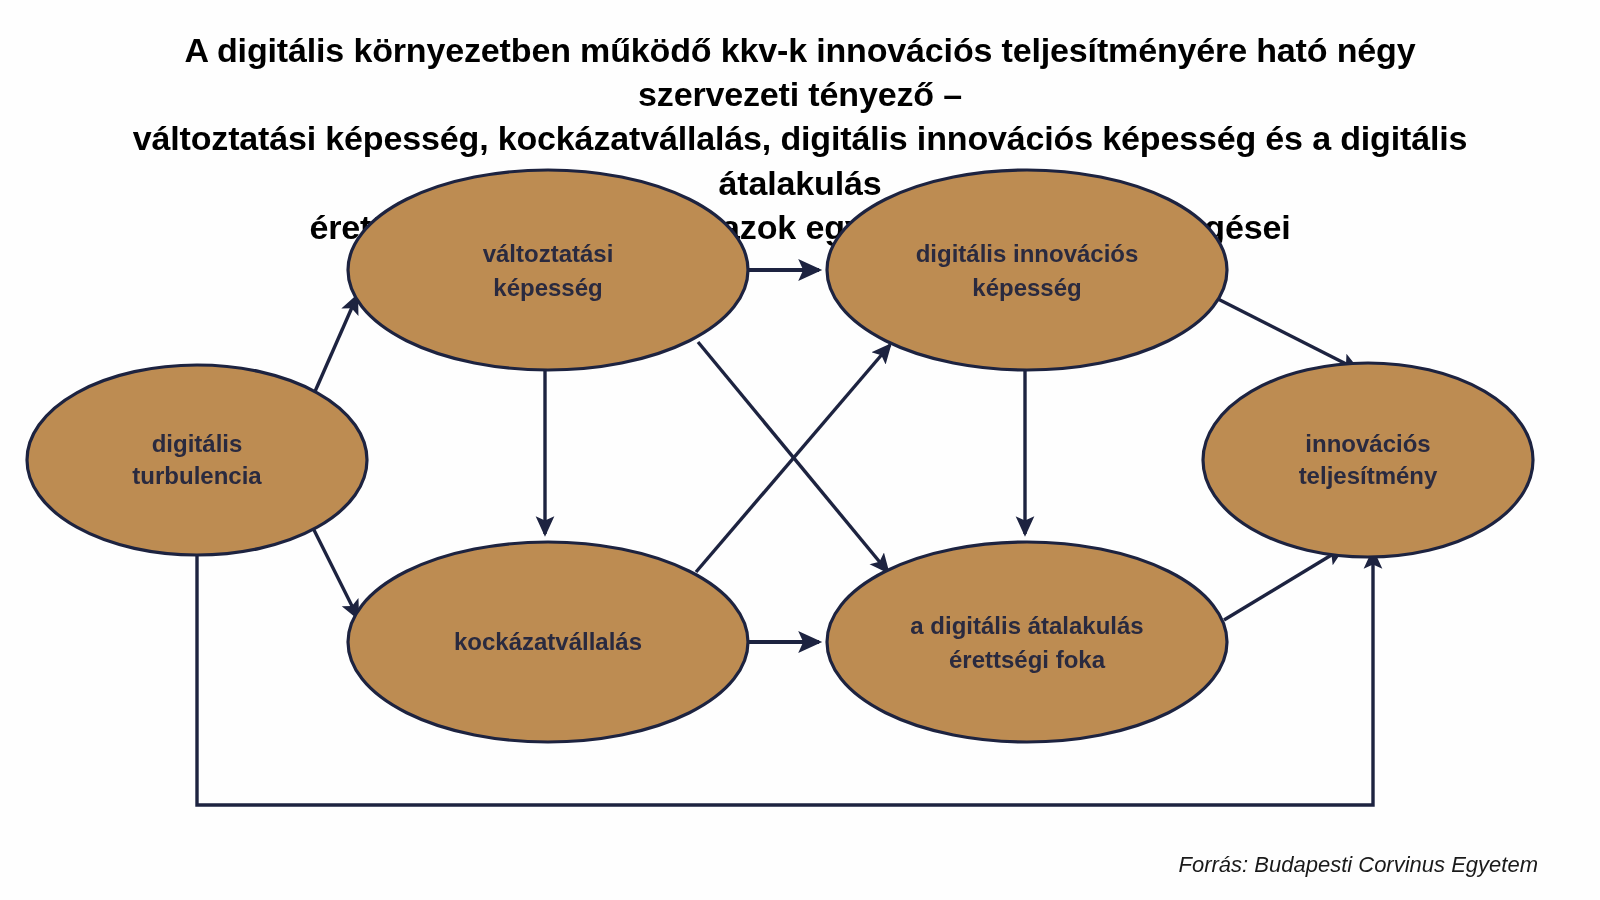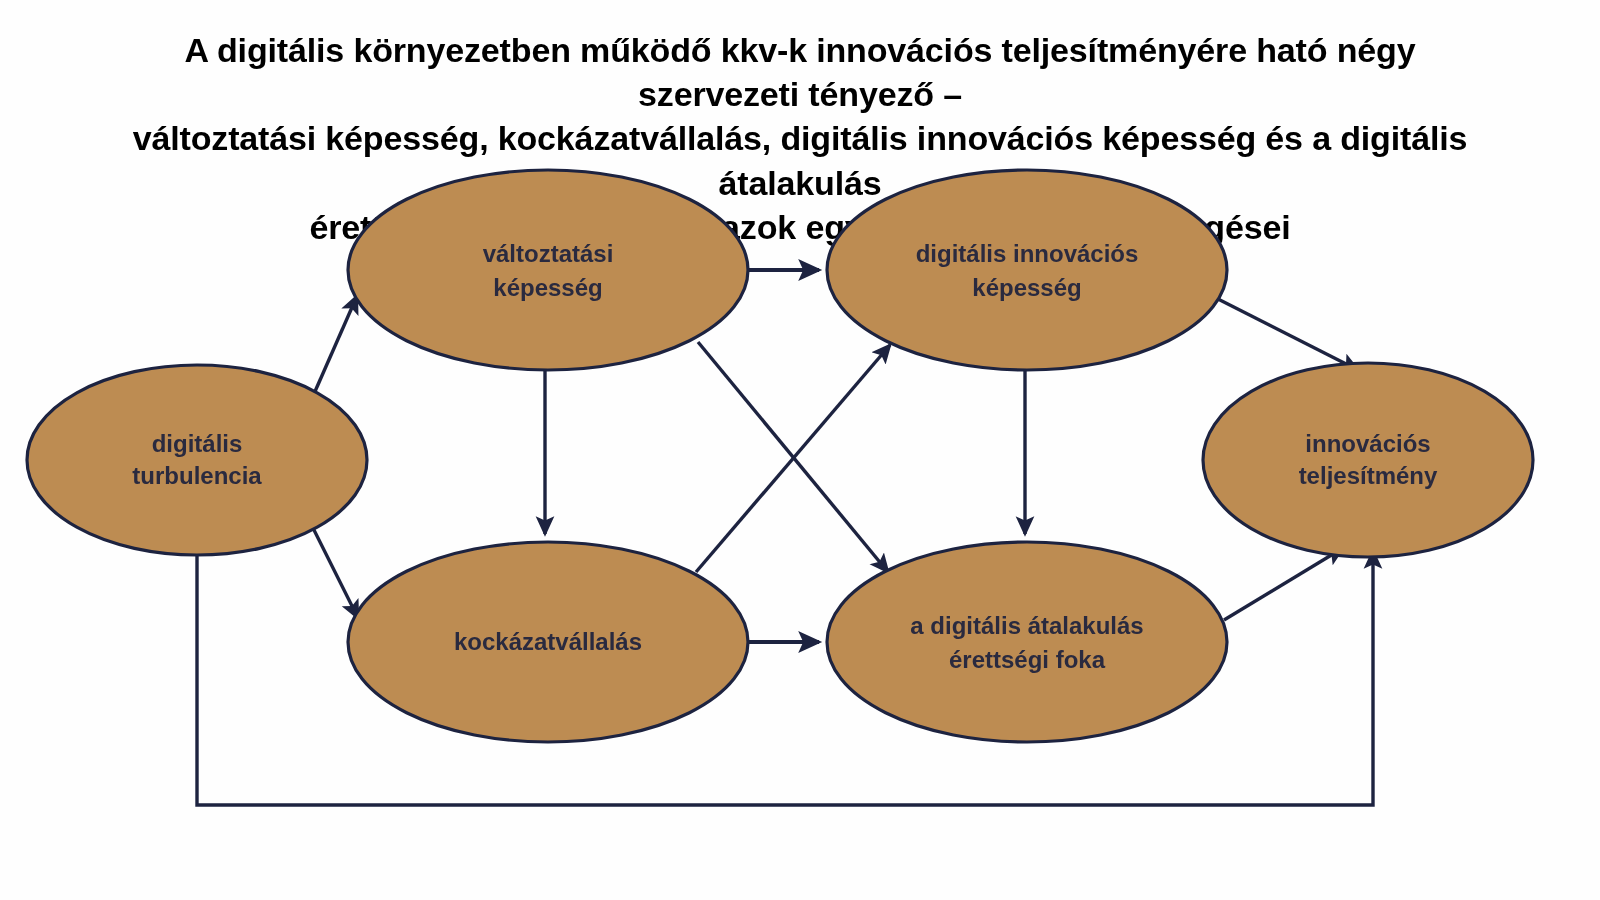--- a/index.html
+++ b/index.html
@@ -144,13 +144,14 @@
       <text class="node-label" x="548" y="644">kockázatvállalás</text>
     </g>
 
     <g>
       <ellipse class="node-ellipse" cx="1027" cy="642" rx="200" ry="100"></ellipse>
       <text class="node-label" x="1027" y="628">a digitális átalakulás</text>
       <text class="node-label" x="1027" y="662">érettségi foka</text>
     </g>
   </svg>
 
+  <div class="source">Forrás: Budapesti Corvinus Egyetem</div>
 </div>
 
 </body></html>

